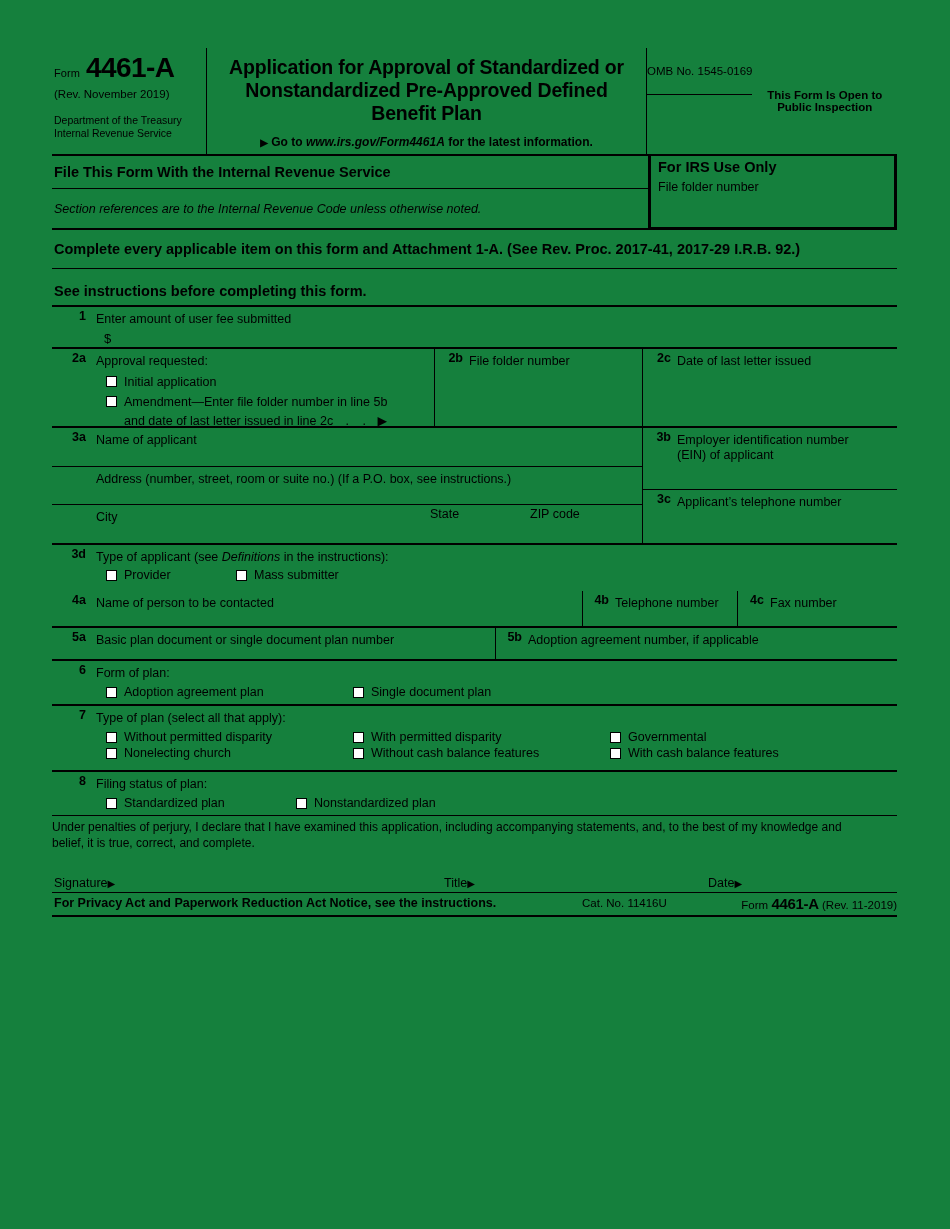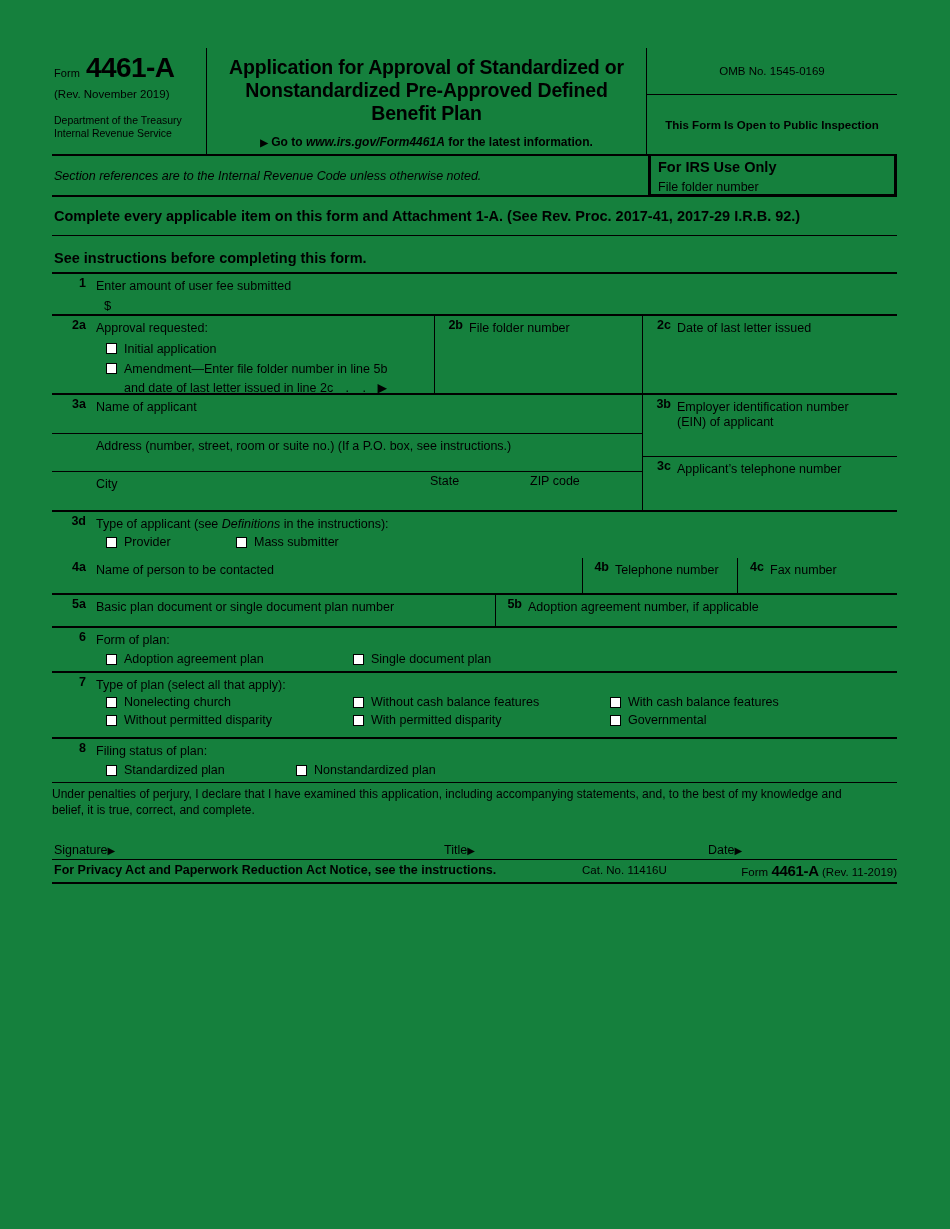--- a/index.html
+++ b/index.html
@@ -83,21 +83,21 @@
     font-weight: bold;
     margin-top: 11px;
   }
   .goto i { font-style: italic; }
   .tri { font-size: 10px; }
 
   .hdr-right {
     flex: 1;
     box-sizing: border-box;
     display: flex;
-    flex-direction: column;
+    flex-direction: row;
   }
   .omb {
     height: 47px;
     box-sizing: border-box;
     border-bottom: 1px solid #000;
     display: flex;
     align-items: center;
     justify-content: center;
     font-size: 11.5px;
   }
@@ -315,20 +315,21 @@
       </div>
 
       <div class="hdr-right">
         <div class="omb">OMB No. 1545-0169</div>
         <div class="openpub">This Form Is Open to Public Inspection</div>
       </div>
     </div>
 
     <div class="band2">
       <div class="band2-left">
+        <div class="b2-file">File This Form With the Internal Revenue Service</div>
         <div class="b2-secref">Section references are to the Internal Revenue Code unless otherwise noted.</div>
       </div>
       <div class="band2-right">
         <div class="irs-only">For IRS Use Only</div>
         <div class="irs-sub">File folder number</div>
       </div>
     </div>
 
     <div class="callout callout-complete">Complete every applicable item on this form and Attachment 1-A. (See Rev. Proc. 2017-41, 2017-29 I.R.B. 92.)</div>
     <div class="callout callout-see">See instructions before completing this form.</div>
@@ -467,46 +468,46 @@
         <div class="cb-opt">
           <span class="cb"></span>
           <span>Single document plan</span>
         </div>
       </div>
     </div>
 
     <div class="r7">
       <span class="num">7</span>
       <span class="txt">Type of plan (select all that apply):</span>
+      <div style="margin-top:4px; margin-left:10px; display:flex;">
+        <div class="cb-opt" style="width:247px;">
+          <span class="cb"></span>
+          <span>Without permitted disparity</span>
+        </div>
+        <div class="cb-opt" style="width:257px;">
+          <span class="cb"></span>
+          <span>With permitted disparity</span>
+        </div>
+        <div class="cb-opt">
+          <span class="cb"></span>
+          <span>Governmental</span>
+        </div>
+      </div>
       <div style="margin-top:2px; margin-left:10px; display:flex;">
         <div class="cb-opt" style="width:247px;">
           <span class="cb"></span>
           <span>Nonelecting church</span>
         </div>
         <div class="cb-opt" style="width:257px;">
           <span class="cb"></span>
           <span>Without cash balance features</span>
         </div>
         <div class="cb-opt">
           <span class="cb"></span>
           <span>With cash balance features</span>
-        </div>
-      </div>
-      <div style="margin-top:4px; margin-left:10px; display:flex;">
-        <div class="cb-opt" style="width:247px;">
-          <span class="cb"></span>
-          <span>Without permitted disparity</span>
-        </div>
-        <div class="cb-opt" style="width:257px;">
-          <span class="cb"></span>
-          <span>With permitted disparity</span>
-        </div>
-        <div class="cb-opt">
-          <span class="cb"></span>
-          <span>Governmental</span>
         </div>
       </div>
     </div>
 
     <div class="r8">
       <span class="num">8</span>
       <span class="txt">Filing status of plan:</span>
       <div style="margin-top:4px; margin-left:10px; display:flex;">
         <div class="cb-opt" style="width:190px;">
           <span class="cb"></span>

